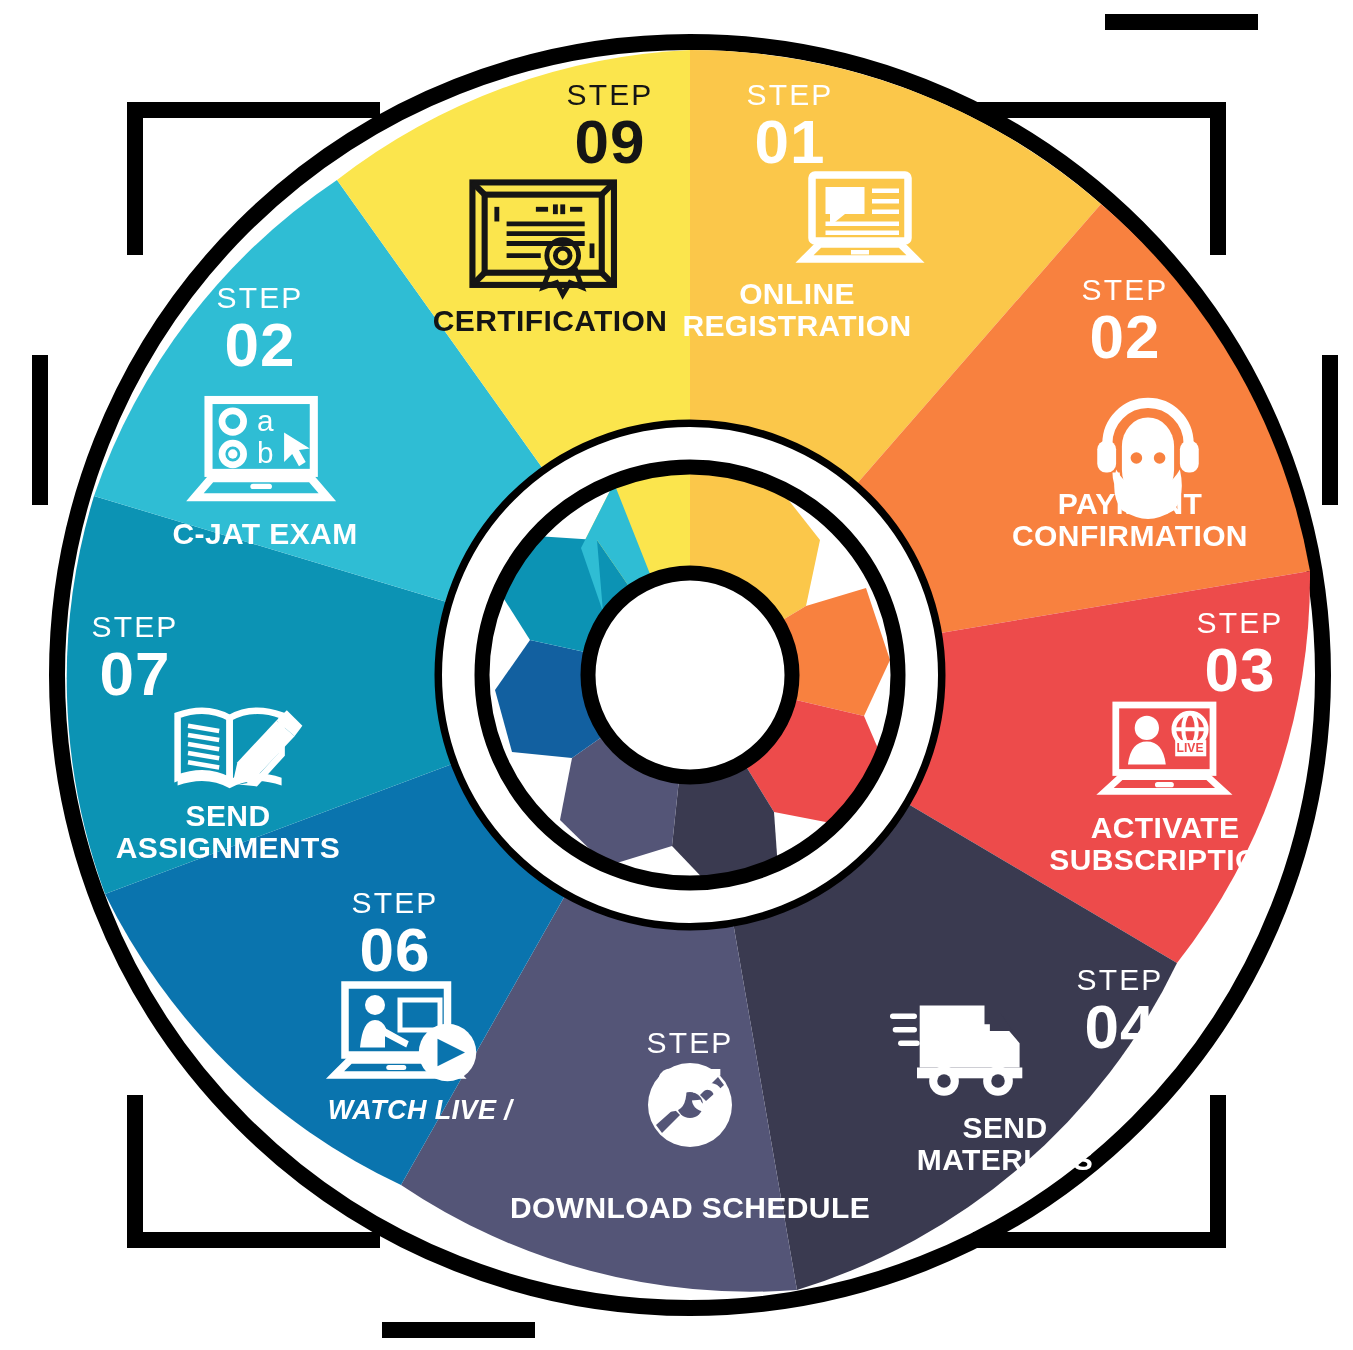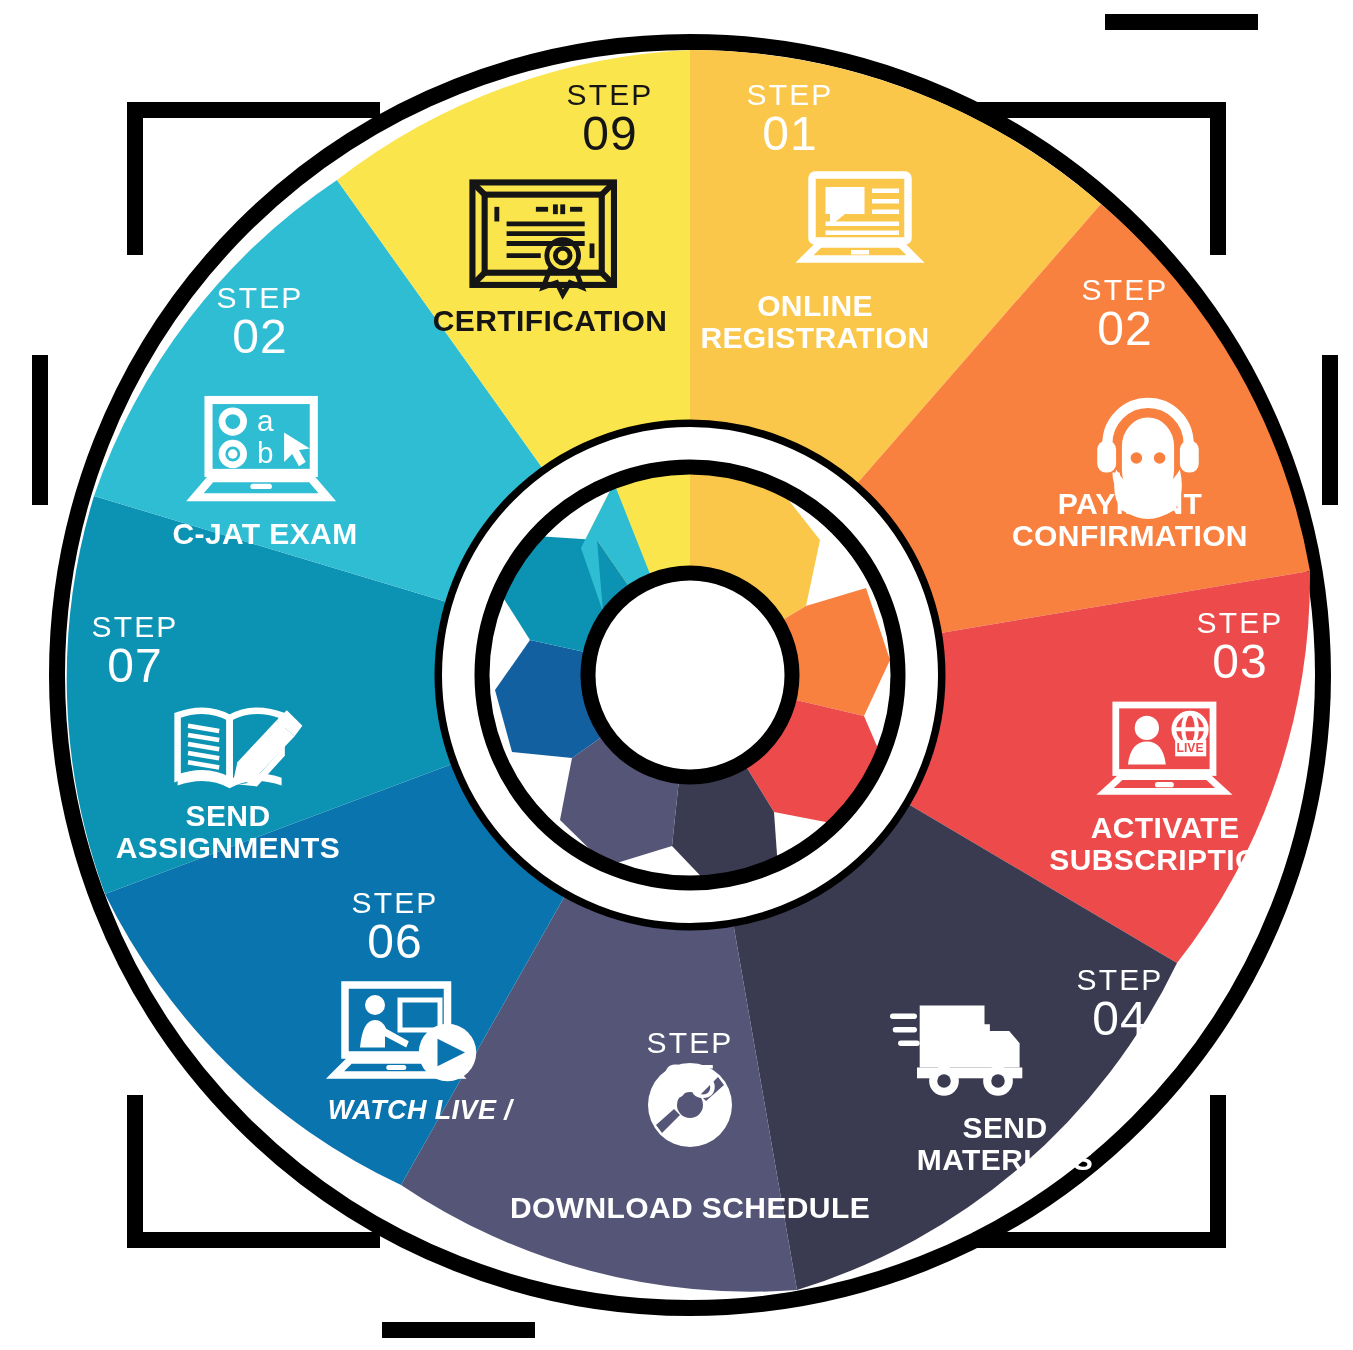--- a/index.html
+++ b/index.html
@@ -3,21 +3,21 @@
 <meta charset="utf-8">
 <title>Process Wheel</title>
 <style>
   html,body{margin:0;padding:0;background:#ffffff;}
   body{width:1353px;height:1350px;overflow:hidden;
        font-family:"Liberation Sans","DejaVu Sans",sans-serif;}
   #stage{position:relative;width:1353px;height:1350px;}
   svg.wheel{position:absolute;left:0;top:0;width:1353px;height:1350px;display:block;}
   .lbl{position:absolute;text-align:center;color:#ffffff;pointer-events:none;}
   .step-word{font-size:30px;letter-spacing:2.2px;font-weight:400;line-height:1.0;text-align:center;}
-  .step-num{font-size:48px;font-weight:400;line-height:1.02;letter-spacing:1px;}
+  .step-num{font-size:62px;font-weight:700;line-height:1.02;letter-spacing:1px;}
   .step-title{font-size:30px;font-weight:700;line-height:1.08;letter-spacing:0.4px;}
   .dark .step-word,.dark .step-num,.dark .step-title{color:#151515;}
   .num-block{display:flex;flex-direction:column;align-items:center;}
 </style>
 </head>
 <body>
 
 <div id="stage">
 
   <svg class="wheel" viewBox="0 0 1353 1350">
@@ -201,21 +201,21 @@
       <path d="M66 72 L60 88 L71 84 L76 94 L82 84 L92 88 L86 72" stroke-width="4"></path>
     </g>
   </svg>
 
   <div class="lbl" style="left:670px;top:80px;width:240px;">
     <div class="num-block">
       <div class="step-word">STEP</div>
       <div class="step-num">01</div>
     </div>
   </div>
-  <div class="lbl" style="left:670px;top:278px;width:290px;margin-top:12px;">
+  <div class="lbl" style="left:652px;top:278px;width:290px;">
     <div class="step-title">ONLINE</div>
     <div class="step-title">REGISTRATION</div>
   </div>
 
   <div class="lbl" style="left:1005px;top:275px;width:240px;">
     <div class="num-block">
       <div class="step-word">STEP</div>
       <div class="step-num">02</div>
     </div>
   </div>

